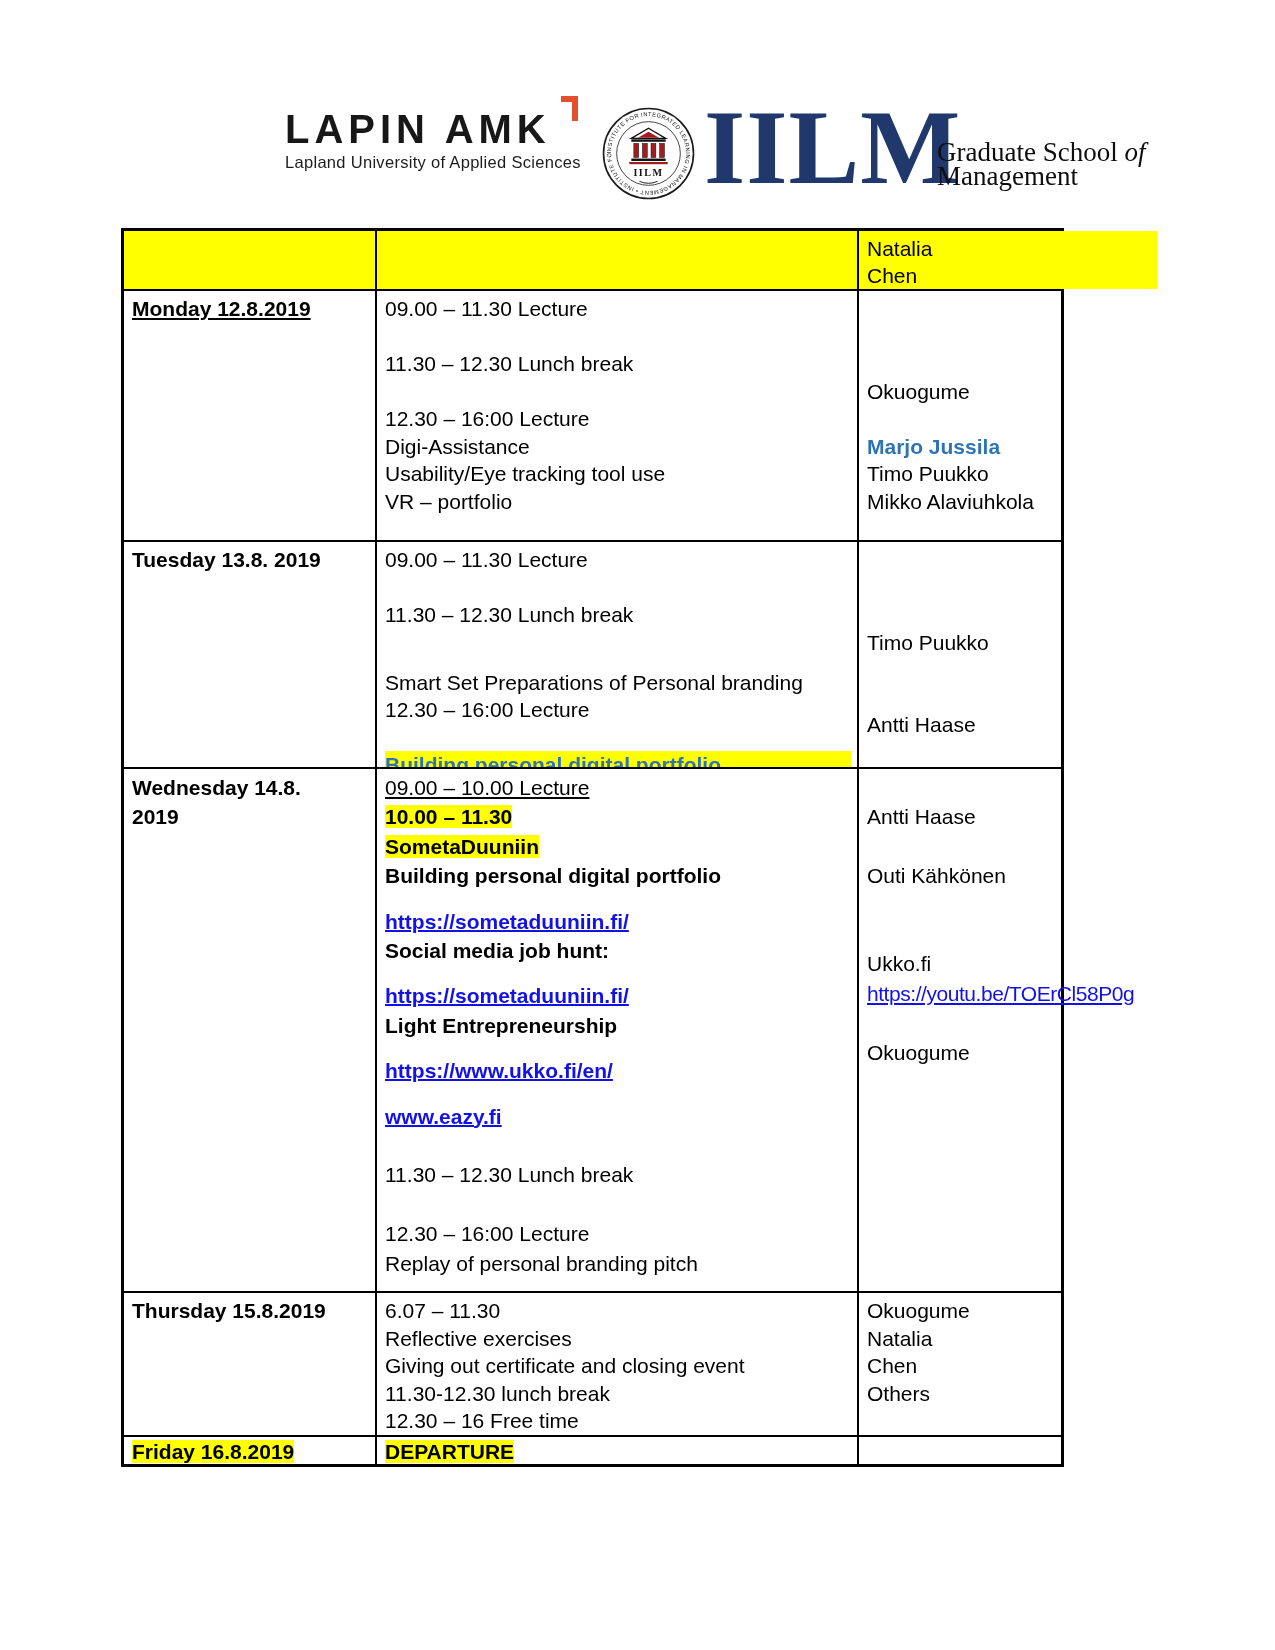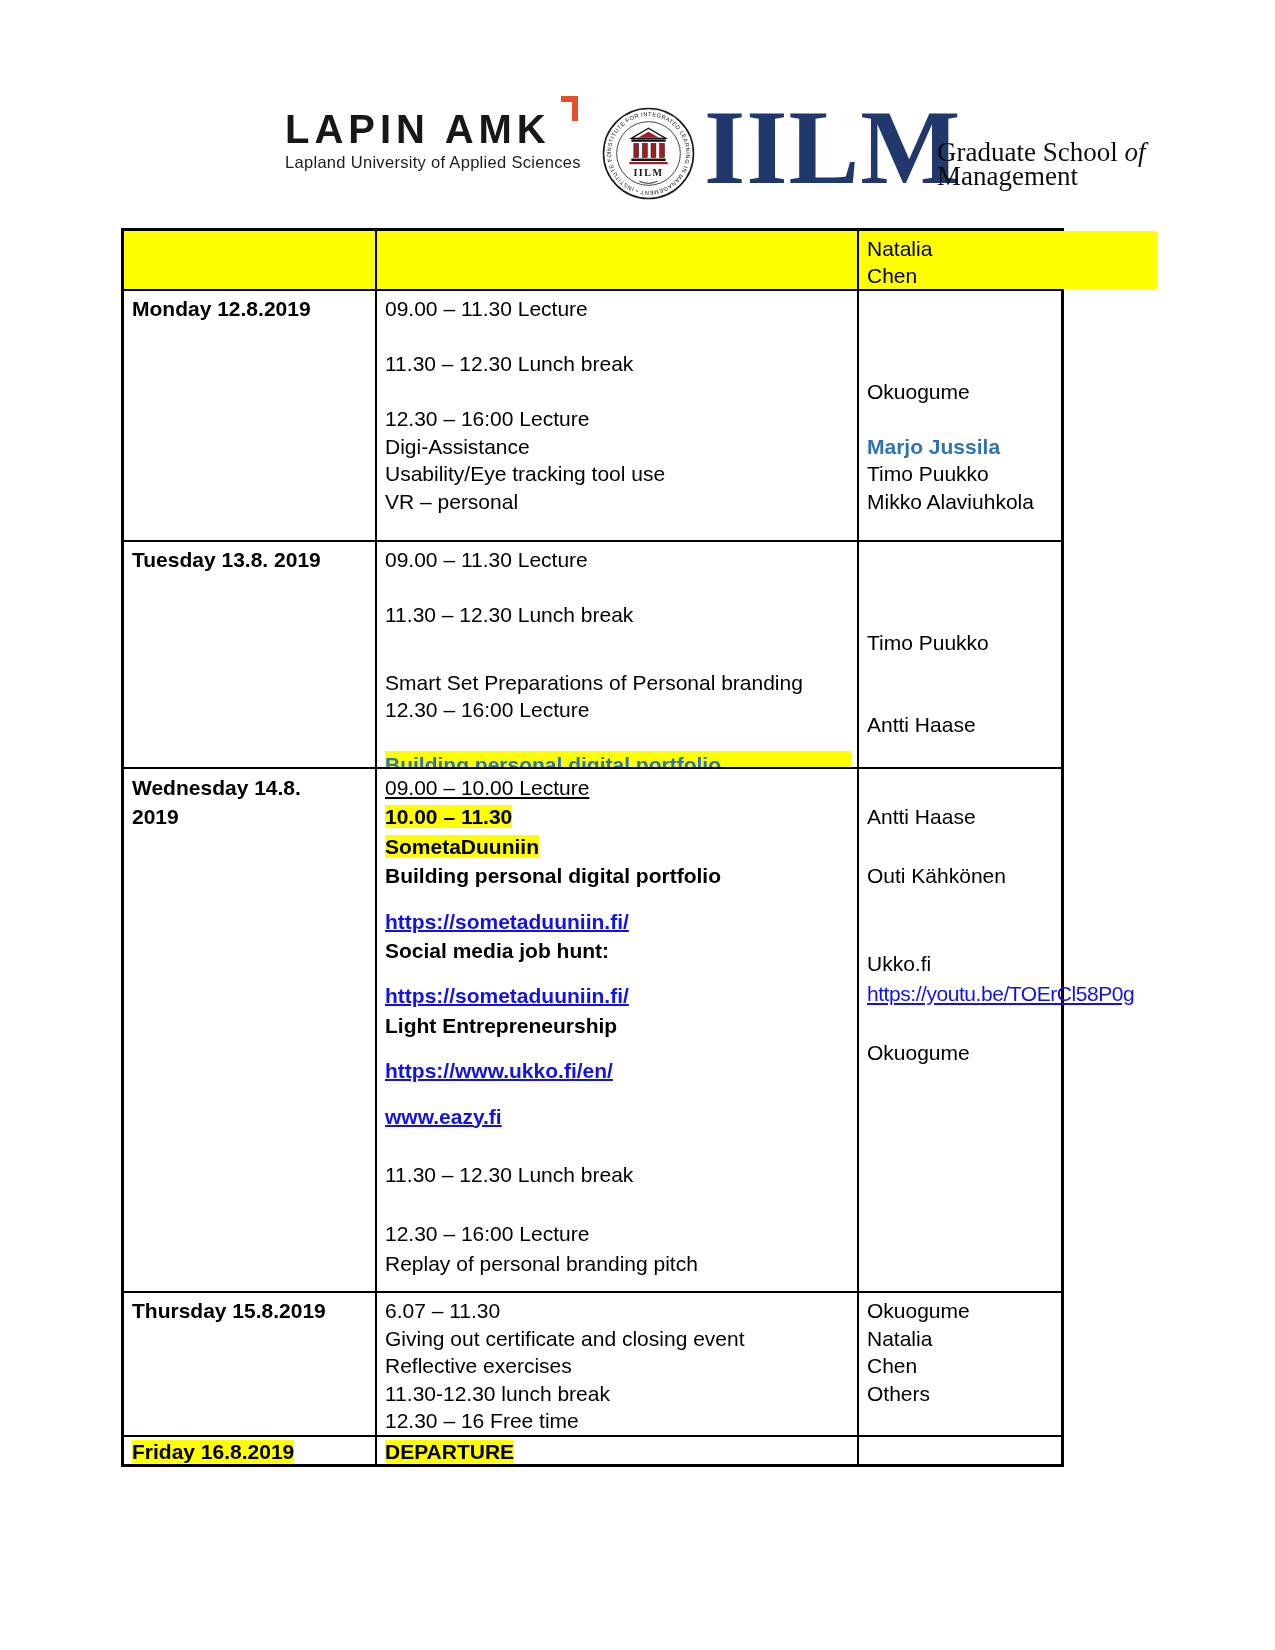--- a/index.html
+++ b/index.html
@@ -110,31 +110,31 @@
       <div class="trow thead" style="height: 58px;">
         <div class="cell day"></div>
         <div class="cell program"></div>
         <div class="cell people">
           <div class="line" style="line-height: 27px;">Natalia</div>
           <div class="line" style="line-height: 27px;">Chen</div>
         </div>
       </div>
       <div class="trow" style="height: 251px;">
         <div class="cell day">
-          <div class="line b" style="line-height: 27.5px;">Monday 12.8.2019</div>
+          <div class="line b" style="line-height: 27.5px; text-decoration: underline;">Monday 12.8.2019</div>
         </div>
         <div class="cell program">
           <div class="line" style="line-height: 27.5px;">09.00 – 11.30 Lecture</div>
           <div class="line" style="line-height: 27.5px;">&nbsp;</div>
           <div class="line" style="line-height: 27.5px;">11.30 – 12.30 Lunch break</div>
           <div class="line" style="line-height: 27.5px;">&nbsp;</div>
           <div class="line" style="line-height: 27.5px;">12.30 – 16:00 Lecture</div>
           <div class="line" style="line-height: 27.5px;">Digi-Assistance</div>
           <div class="line" style="line-height: 27.5px;">Usability/Eye tracking tool use</div>
-          <div class="line" style="line-height: 27.5px;">VR – personal</div>
+          <div class="line" style="line-height: 27.5px;">VR – portfolio</div>
         </div>
         <div class="cell people">
           <div class="line" style="line-height: 27.5px;">&nbsp;</div>
           <div class="line" style="line-height: 27.5px;">&nbsp;</div>
           <div class="line" style="line-height: 27.5px;">&nbsp;</div>
           <div class="line" style="line-height: 27.5px;">Okuogume</div>
           <div class="line" style="line-height: 27.5px;">&nbsp;</div>
           <div class="line blue" style="line-height: 27.5px;">Marjo Jussila</div>
           <div class="line" style="line-height: 27.5px;">Timo Puukko</div>
           <div class="line" style="line-height: 27.5px;">Mikko Alaviuhkola</div>
@@ -199,22 +199,22 @@
           <div class="line" style="line-height: 29.4px;">&nbsp;</div>
           <div class="line" style="line-height: 29.4px;">Okuogume</div>
         </div>
       </div>
       <div class="trow" style="height: 144px;">
         <div class="cell day">
           <div class="line b" style="line-height: 27.5px;">Thursday 15.8.2019</div>
         </div>
         <div class="cell program">
           <div class="line" style="line-height: 27.5px;">6.07 – 11.30</div>
+          <div class="line" style="line-height: 27.5px;">Reflective exercises</div>
           <div class="line" style="line-height: 27.5px;">Giving out certificate and closing event</div>
-          <div class="line" style="line-height: 27.5px;">Reflective exercises</div>
           <div class="line" style="line-height: 27.5px;">11.30-12.30 lunch break</div>
           <div class="line" style="line-height: 27.5px;">12.30 – 16 Free time</div>
         </div>
         <div class="cell people">
           <div class="line" style="line-height: 27.5px;">Okuogume</div>
           <div class="line" style="line-height: 27.5px;">Natalia</div>
           <div class="line" style="line-height: 27.5px;">Chen</div>
           <div class="line" style="line-height: 27.5px;">Others</div>
         </div>
       </div>

